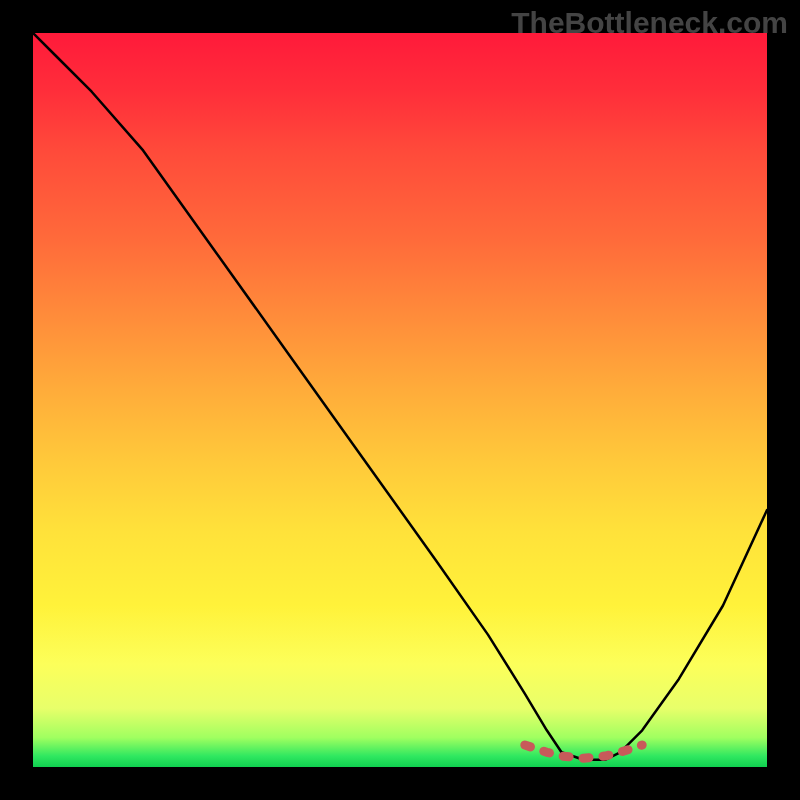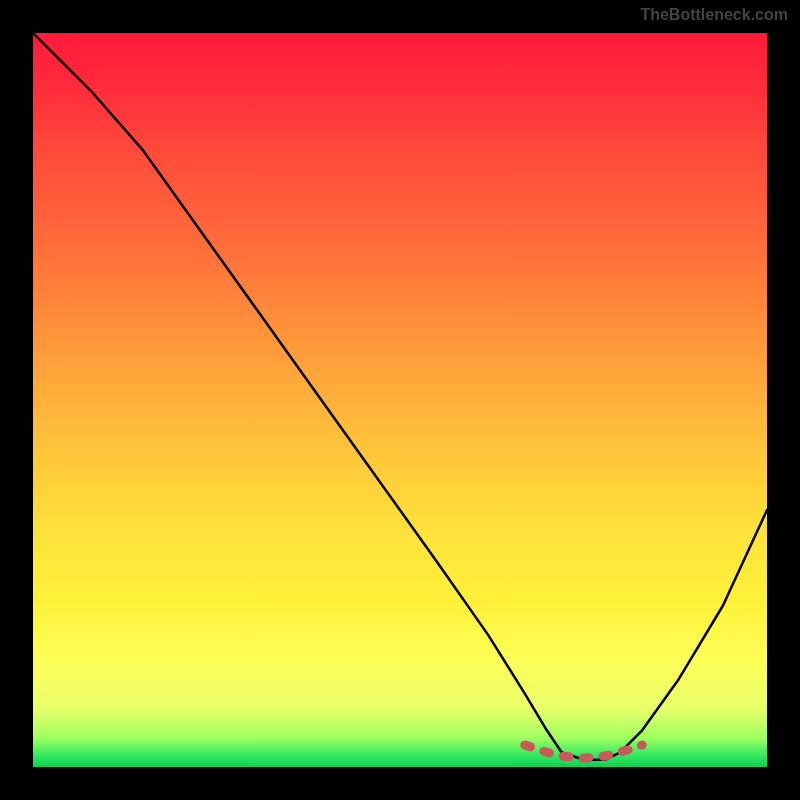--- a/index.html
+++ b/index.html
@@ -9,21 +9,21 @@
     background: #000;
     position: relative;
     font-family: Arial, sans-serif;
     overflow: hidden;
   }
   .watermark {
     position: absolute;
     top: 6px;
     right: 12px;
     color: #444;
-    font-size: 16px;
+    font-size: 30px;
     font-weight: bold;
     z-index: 10;
   }
   .plot-area {
     position: absolute;
     left: 33px;
     top: 33px;
     width: 734px;
     height: 734px;
     background: linear-gradient(to bottom,

